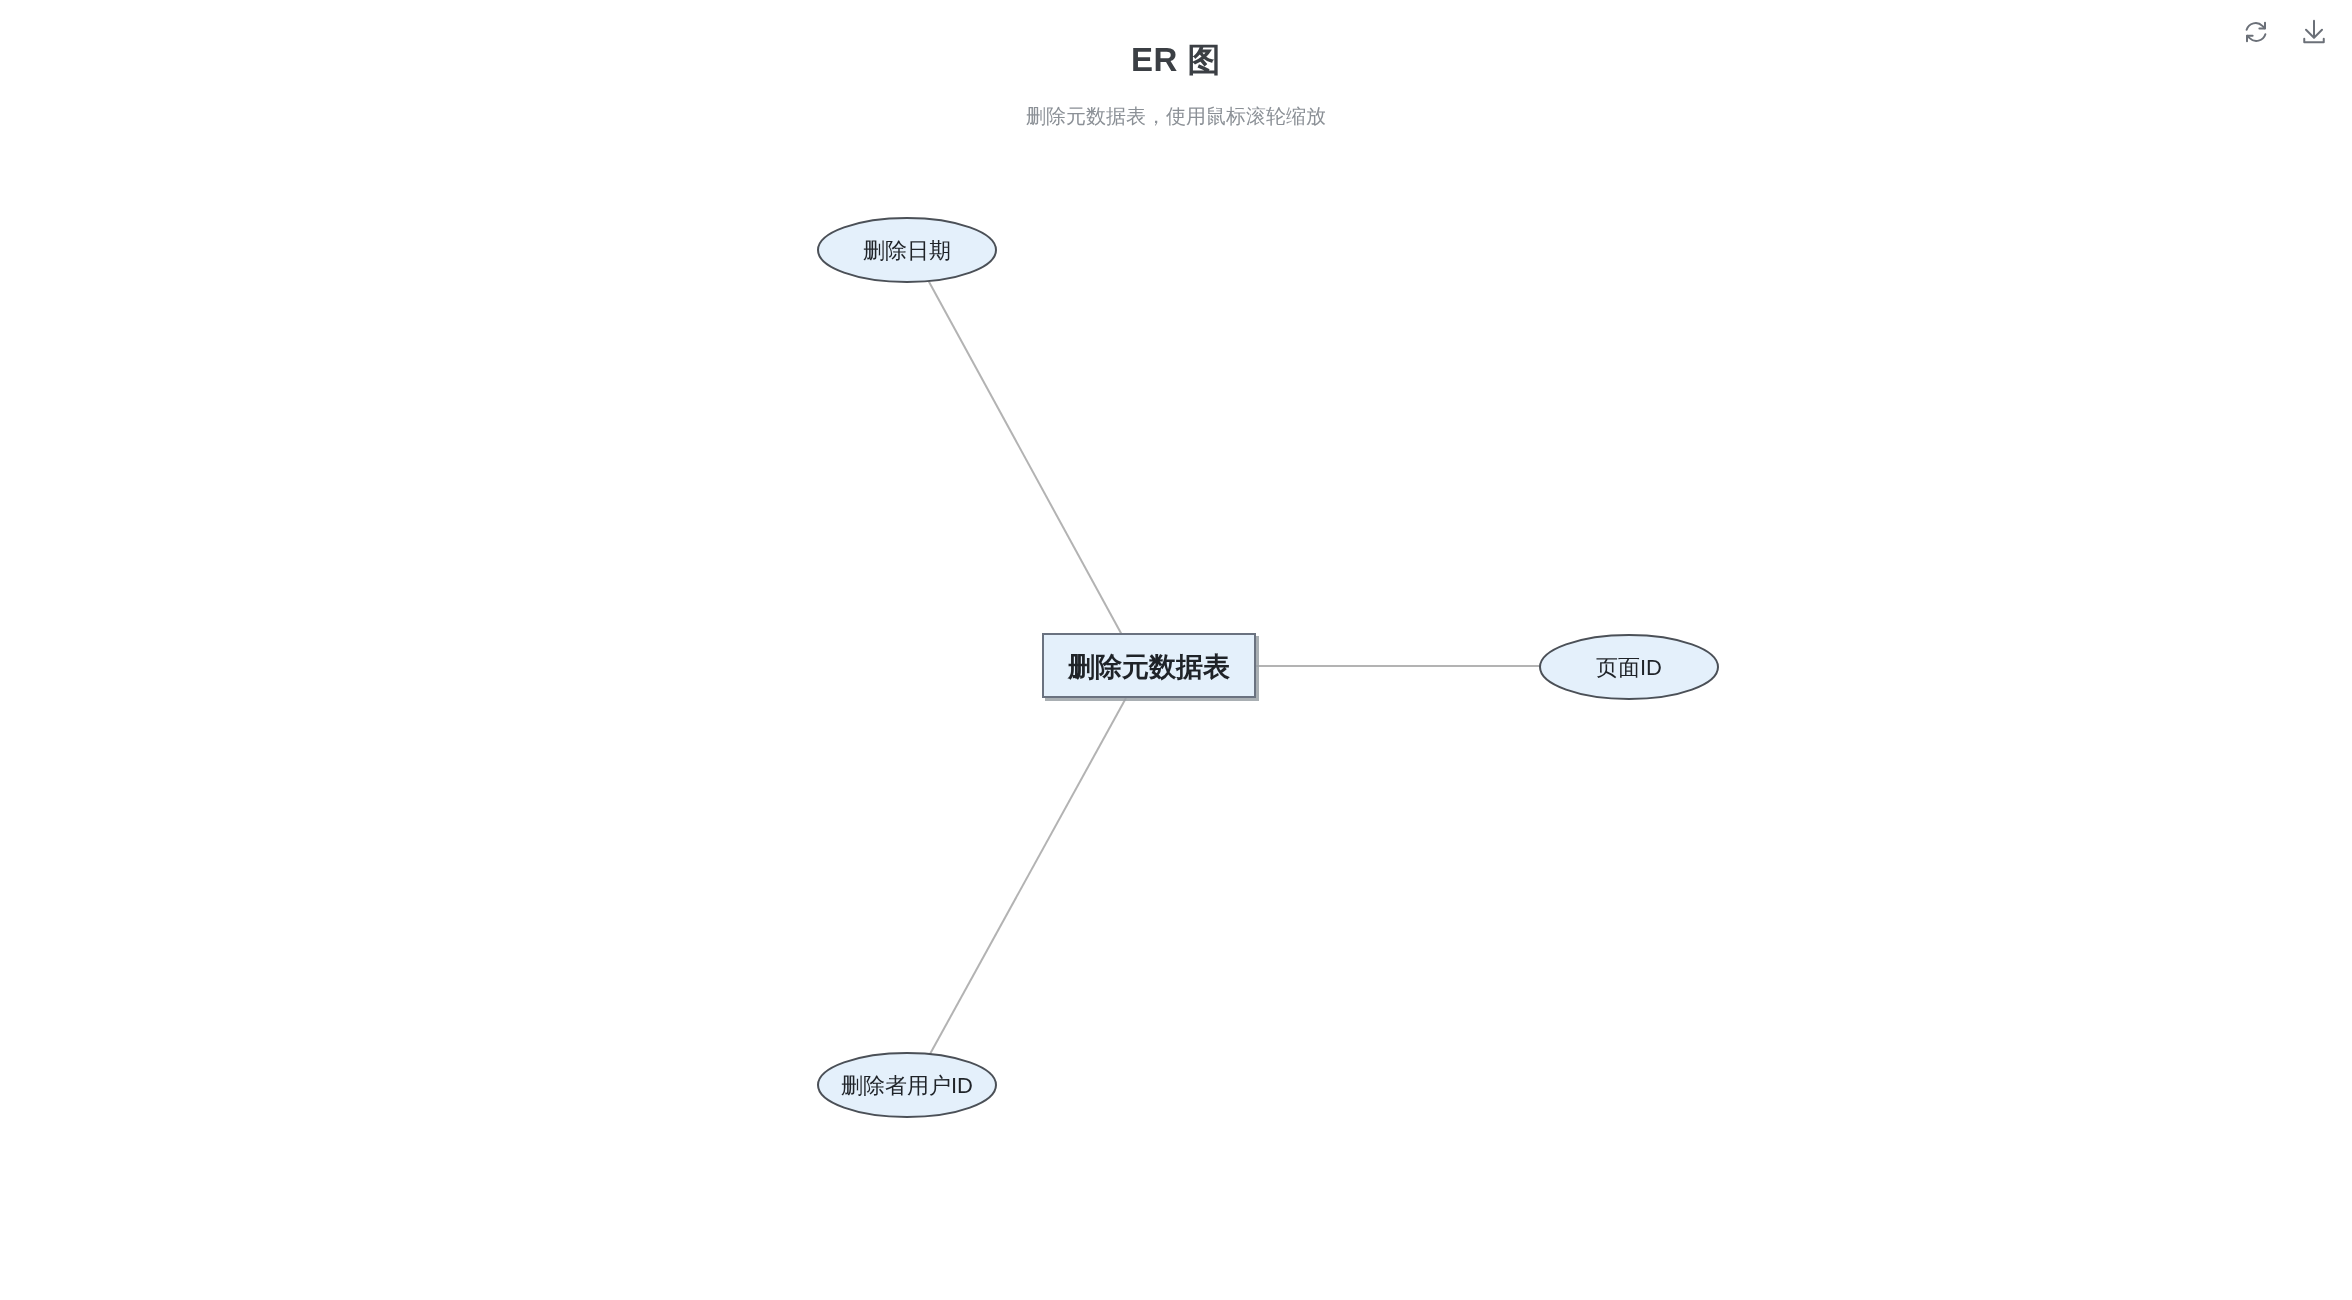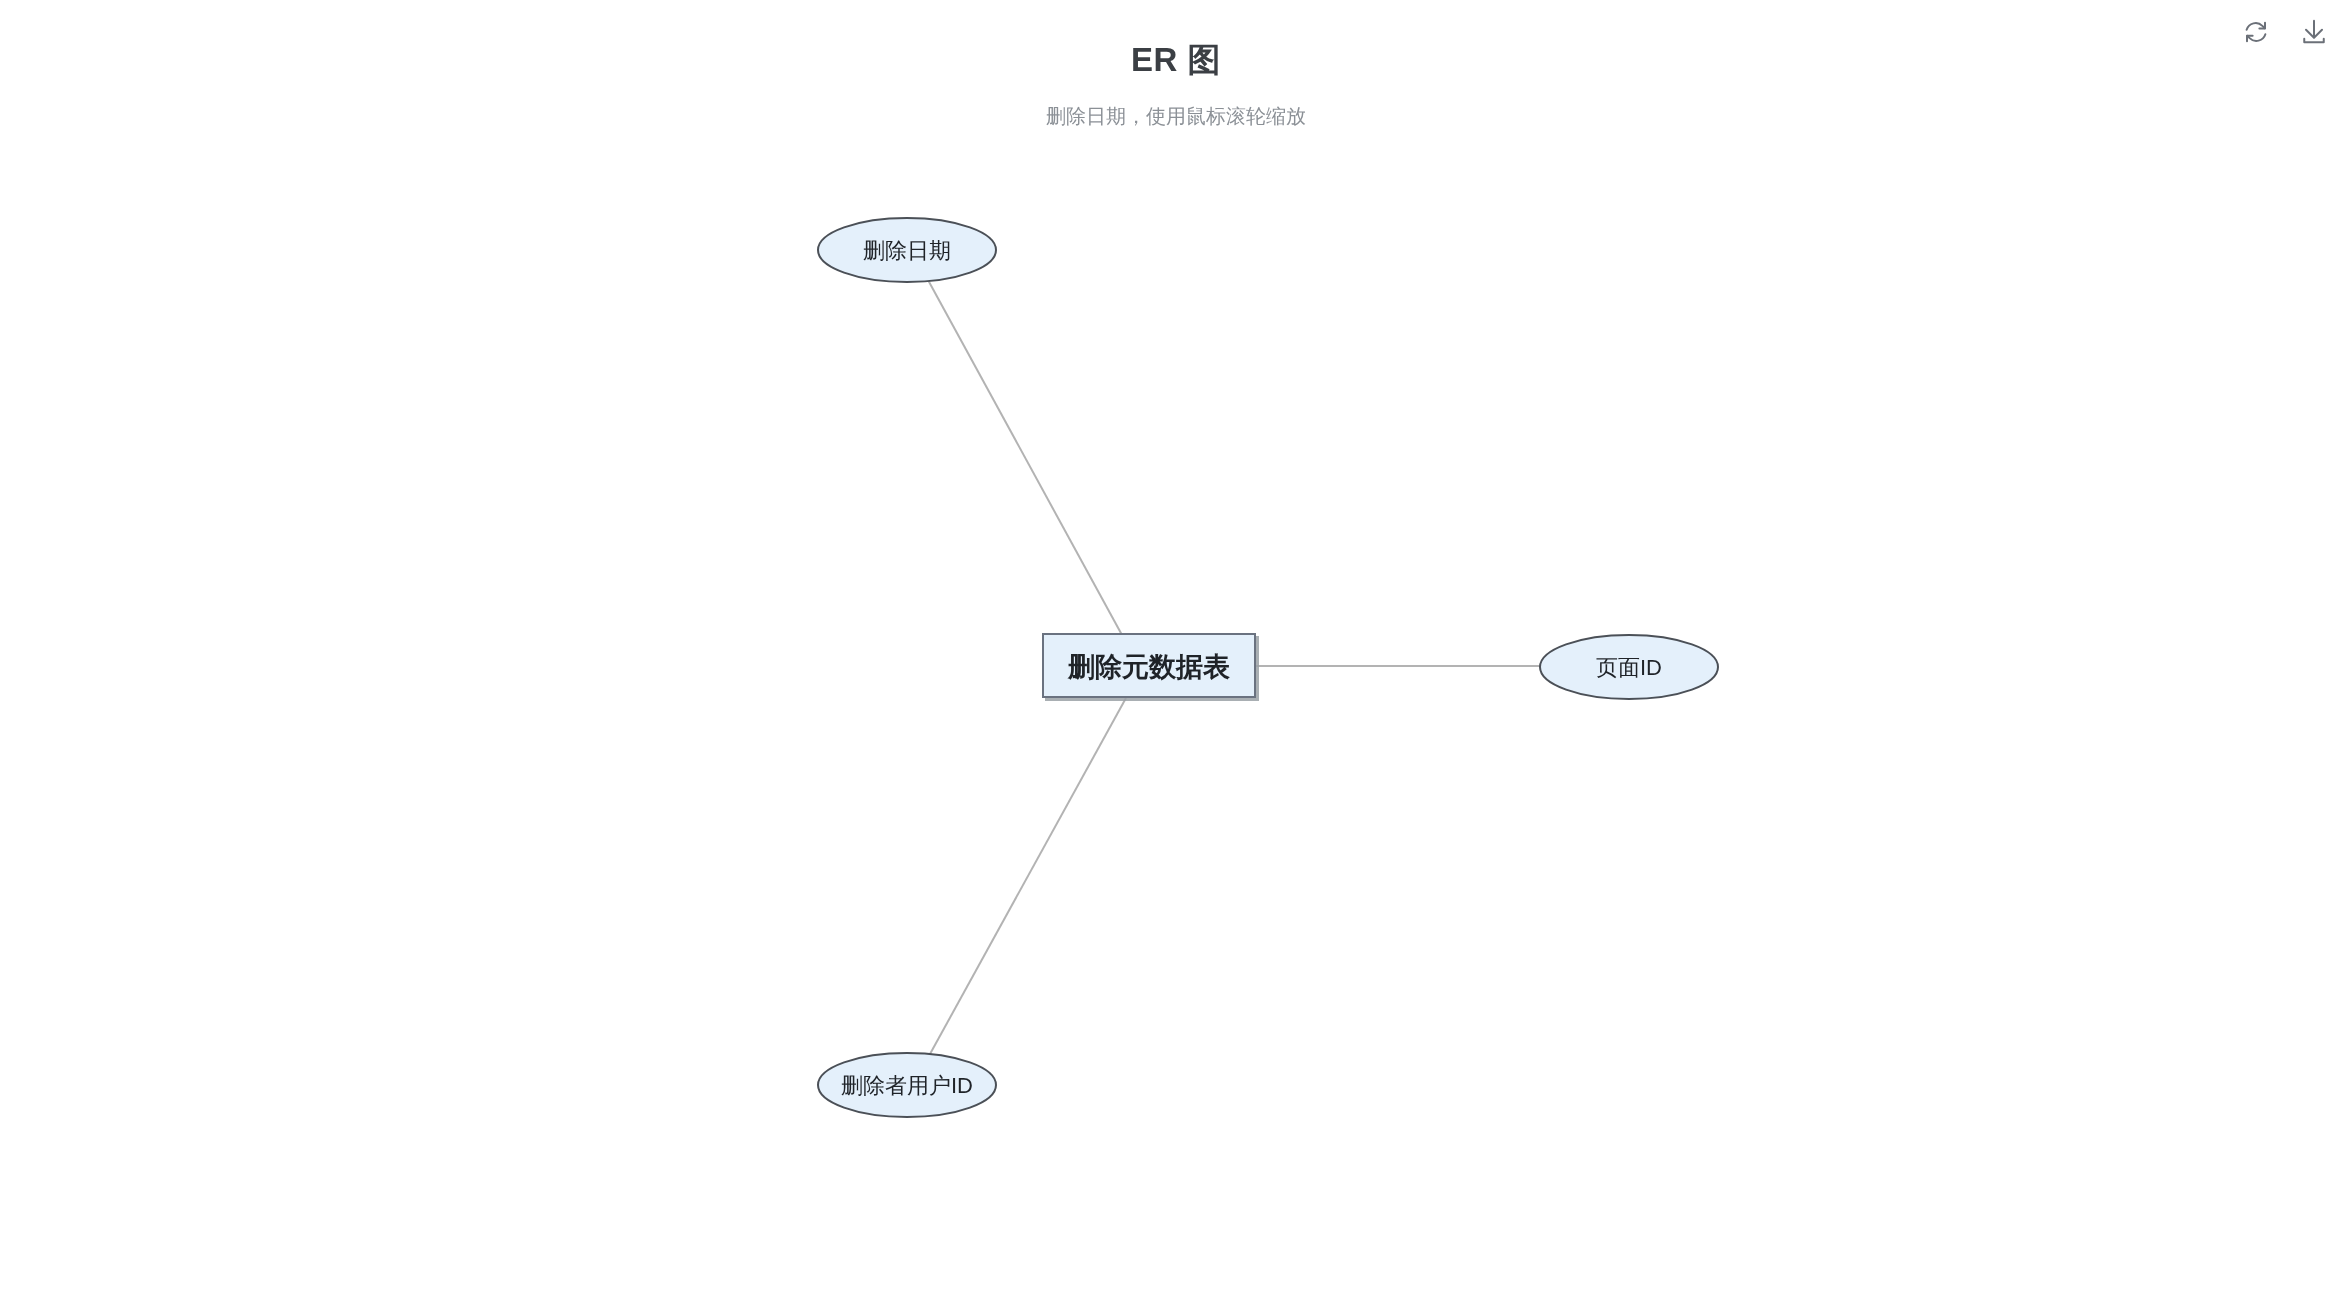--- a/index.html
+++ b/index.html
@@ -109,21 +109,21 @@
     font-weight: normal;
   }
 </style>
 </head>
 <body>
 
 <div id="app">
 
   <div class="header">
     <div class="page-title">ER 图</div>
-    <div class="page-subtitle">删除日期，使用鼠标滚轮缩放</div>
+    <div class="page-subtitle">删除元数据表，使用鼠标滚轮缩放</div>
   </div>
 
   <div class="toolbar">
     <button class="tool-btn" title="重置视图">
       <span>
         <svg width="30" height="30" viewBox="0 0 24 24" fill="none" stroke="#6b7078" stroke-width="1.6" stroke-linecap="round" stroke-linejoin="round">
           <path d="M4.5 10.2a7.6 7.6 0 0 1 12.6-3.1l1.9 1.9"></path>
           <polyline points="19.2,4.6 19.2,9.1 14.7,9.1"></polyline>
           <path d="M19.5 13.8a7.6 7.6 0 0 1-12.6 3.1L5 15"></path>
           <polyline points="4.8,19.4 4.8,14.9 9.3,14.9"></polyline>

